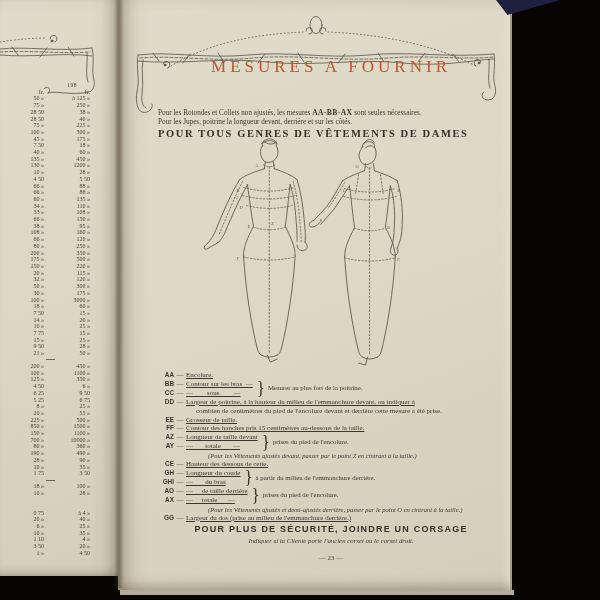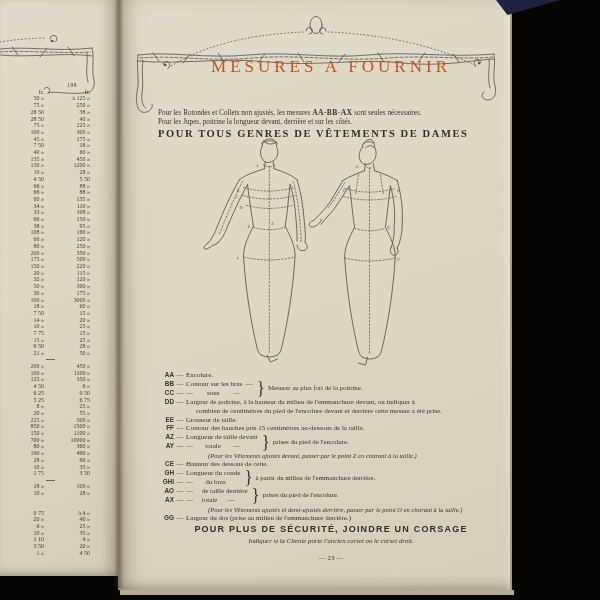--- a/index.html
+++ b/index.html
@@ -39,21 +39,21 @@
     color:#33302a;font-size:10.5px;letter-spacing:1.6px;font-weight:600;white-space:nowrap;margin-top:37px;}
   .rp-intro{position:absolute;left:40px;right:6px;color:#3b362f;font-size:7.2px;line-height:9px;}
   .rp-intro b{font-size:7.6px;letter-spacing:.4px;}
   .figs{position:absolute;left:70px;top:134px;}
 
   .measures{position:absolute;left:38px;right:4px;top:371px;color:#3b362f;font-size:7px;line-height:8.9px;}
   .m-row{display:flex;align-items:baseline;}
   .m-code{width:18px;text-align:right;font-family:"Liberation Sans",sans-serif;font-weight:bold;font-size:6.4px;flex:none;}
   .m-dash{width:12px;text-align:center;flex:none;}
   .m-dash::before{content:"—";}
-  .m-text{white-space:pre;}
+  .m-text{white-space:pre;text-decoration:underline;}
   .m-body .m-text2{white-space:normal;padding-left:10px;}
   .m-group{display:flex;align-items:center;}
   .m-brace{font-size:17px;line-height:1;margin:0 3px 0 4px;color:#3b362f;transform:scaleY(1.05);}
   .m-brace::before{content:"}";}
   .m-note{font-size:6.8px;}
   .m-inote{font-style:italic;font-size:6.5px;margin-left:52px;line-height:9px;}
 
   .rp-footer-bold{position:absolute;left:40px;right:6px;top:524px;text-align:center;
     font-family:"Liberation Sans",sans-serif;font-weight:bold;font-size:9px;letter-spacing:1.2px;color:#34302a;white-space:nowrap;}
   .rp-footer-italic{position:absolute;left:40px;right:6px;top:537px;text-align:center;

